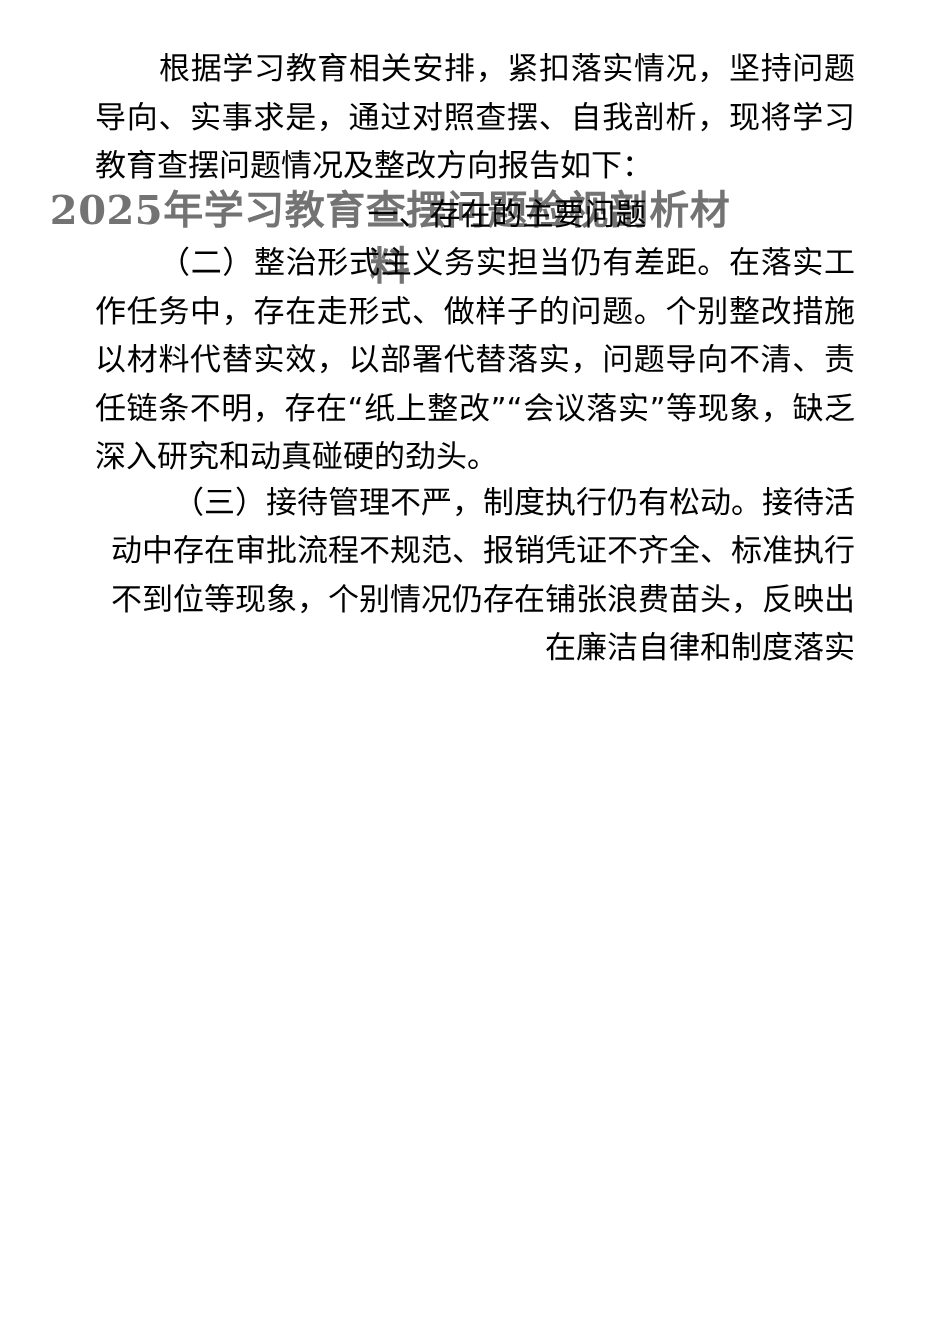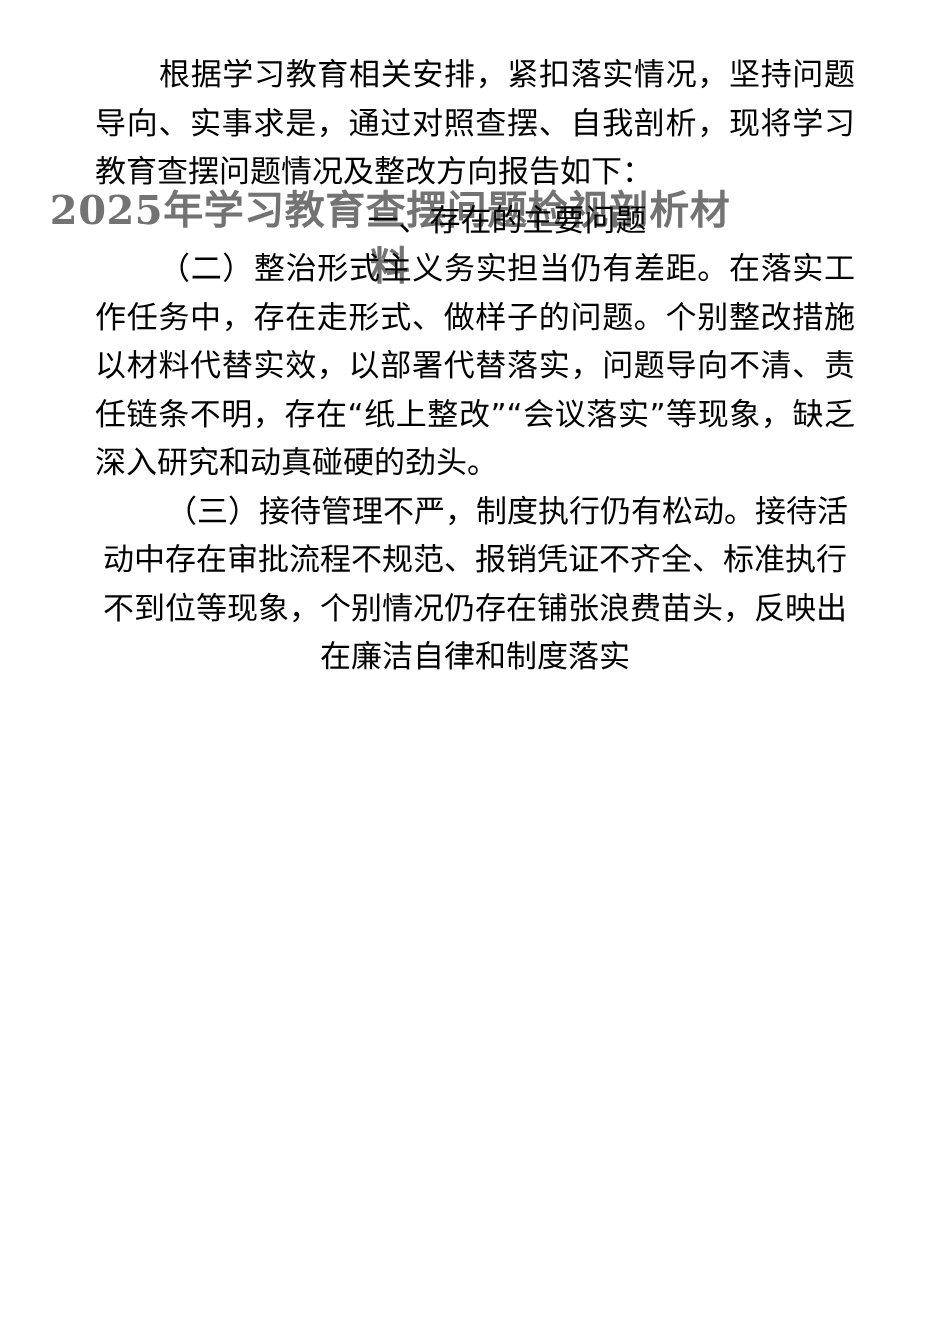--- a/index.html
+++ b/index.html
@@ -15,21 +15,21 @@
     height: 1344px;
     background: #ffffff;
     margin: 0 auto;
     overflow: hidden;
     box-sizing: border-box;
   }
 
   .content {
     position: absolute;
     left: 95px;
-    top: 6px;
+    top: 0;
     width: 760px;
   }
 
   .doc-title {
     font-family: "DejaVu Serif", "Liberation Serif", serif;
     font-size: 40px;
     font-weight: 700;
     line-height: 56px;
     color: #737373;
     text-align: center;
@@ -56,21 +56,22 @@
     letter-spacing: 0px;
     word-break: break-all;
   }
 
   p.para.heading {
     font-weight: 400;
     text-align: center;
   }
 
   p.para.nobreak {
-    text-align: center;
+    text-align: right;
+    font-family: Liberation Mono, monospace;
   }
 </style>
 </head>
 <body>
 
 <div class="page">
 
   <h1 class="doc-title">2025年学习教育查摆问题检视剖析材料</h1>
 
   <div class="content">

